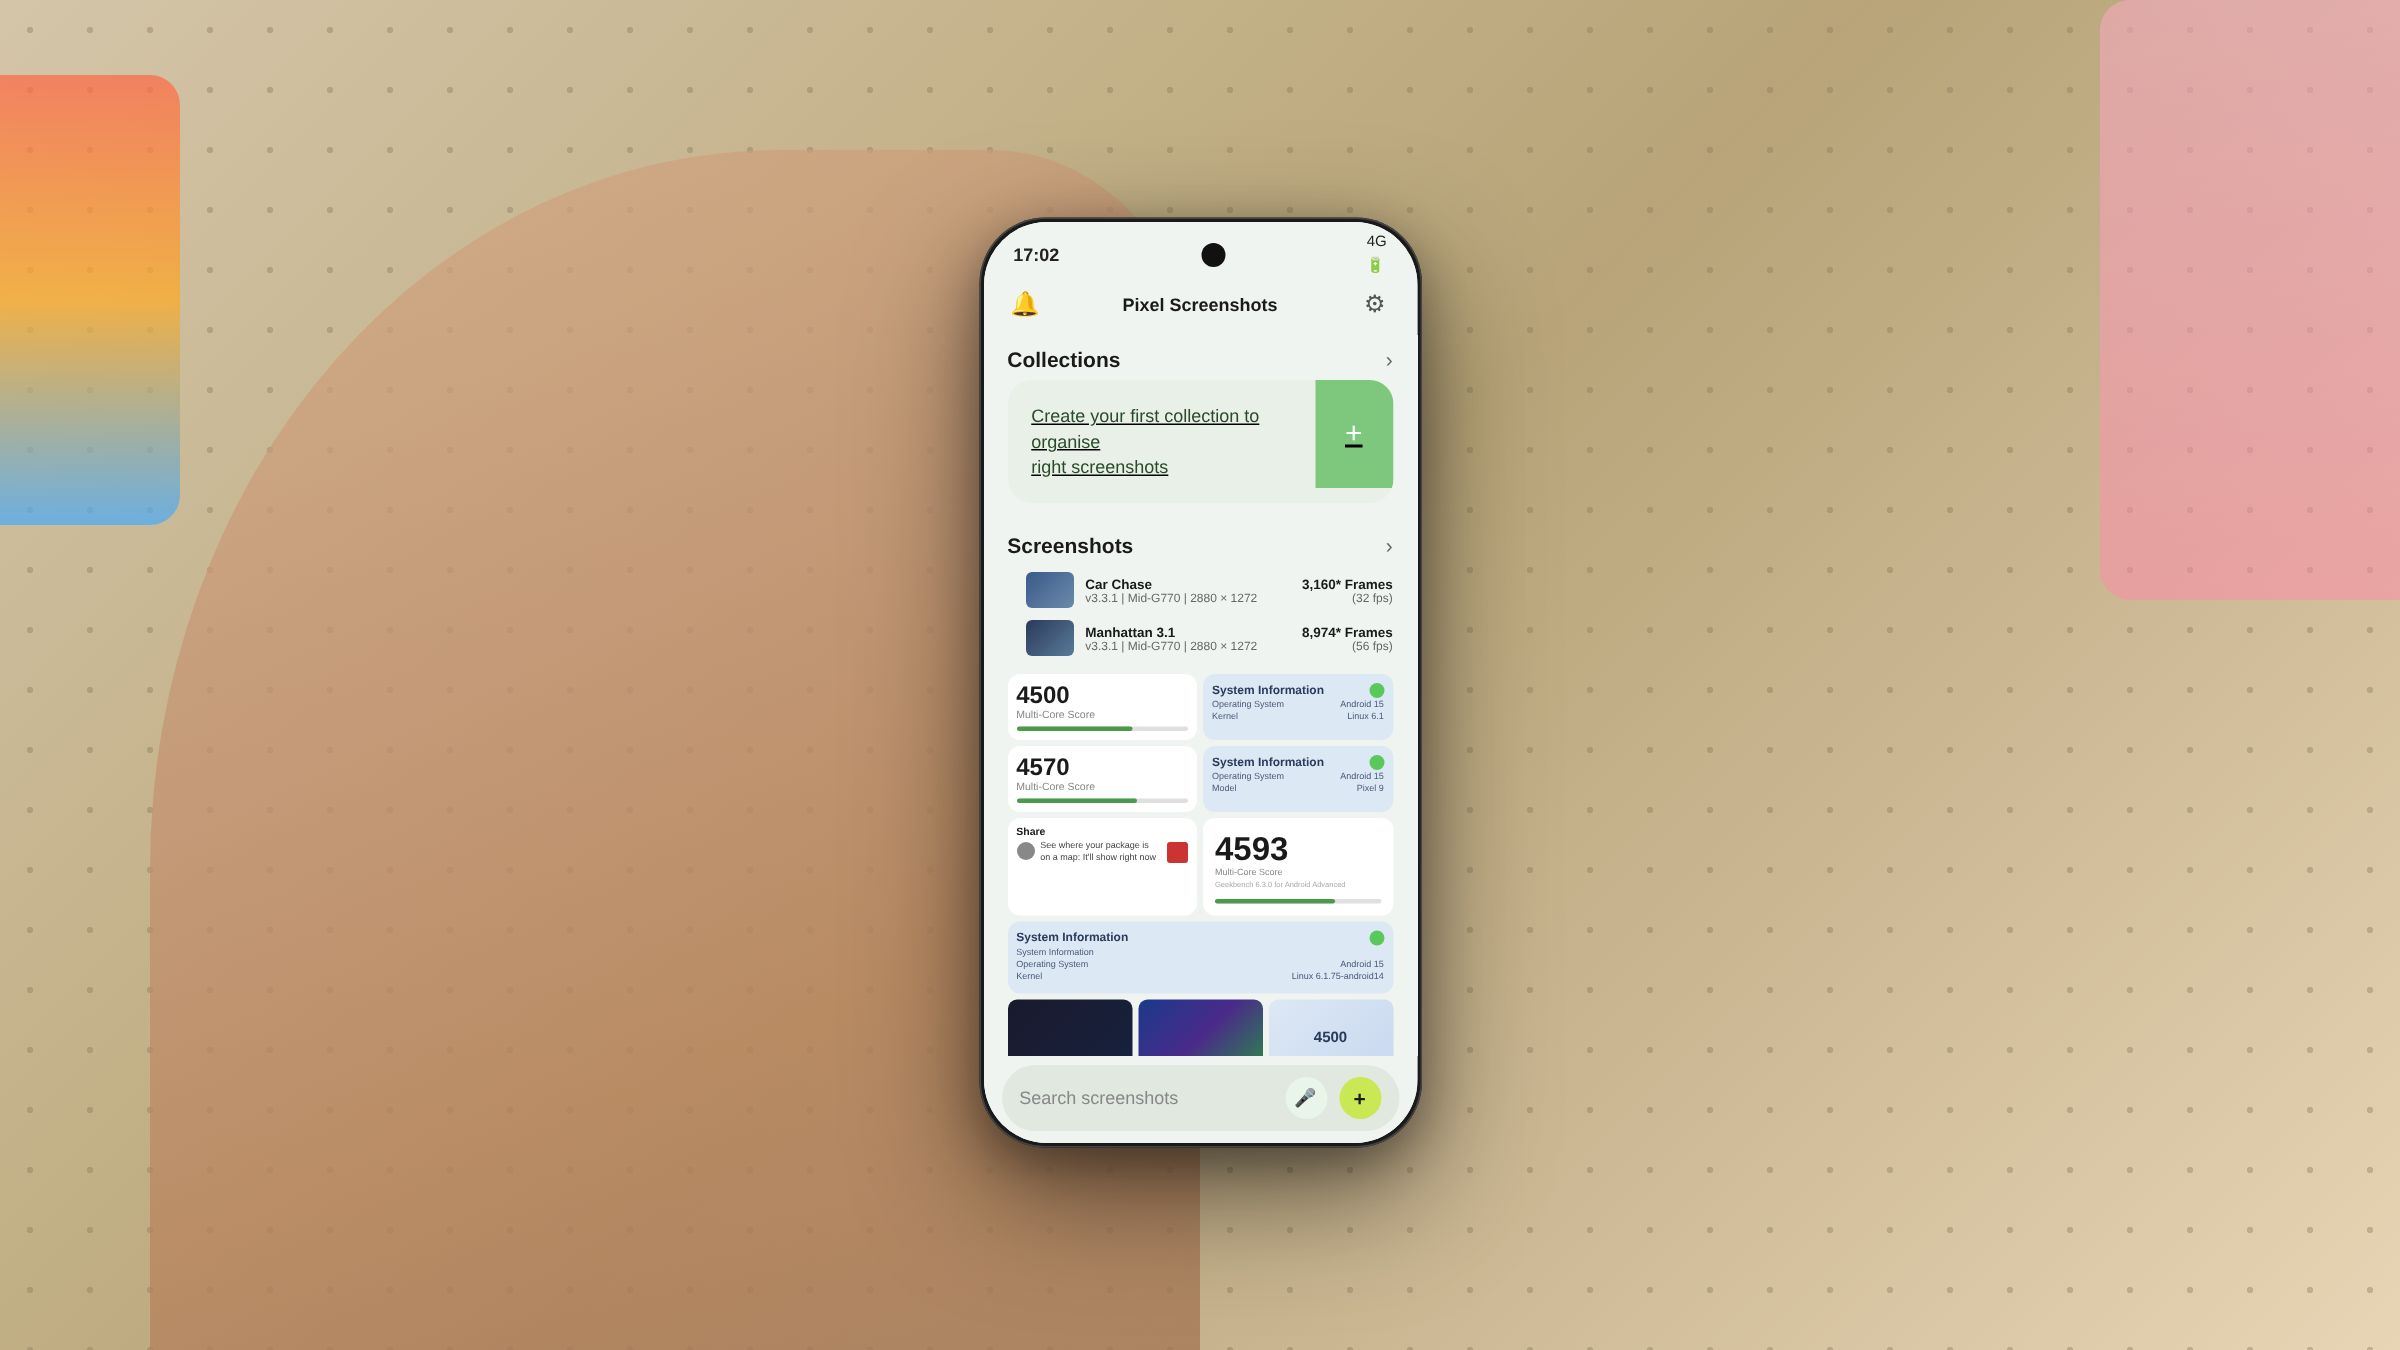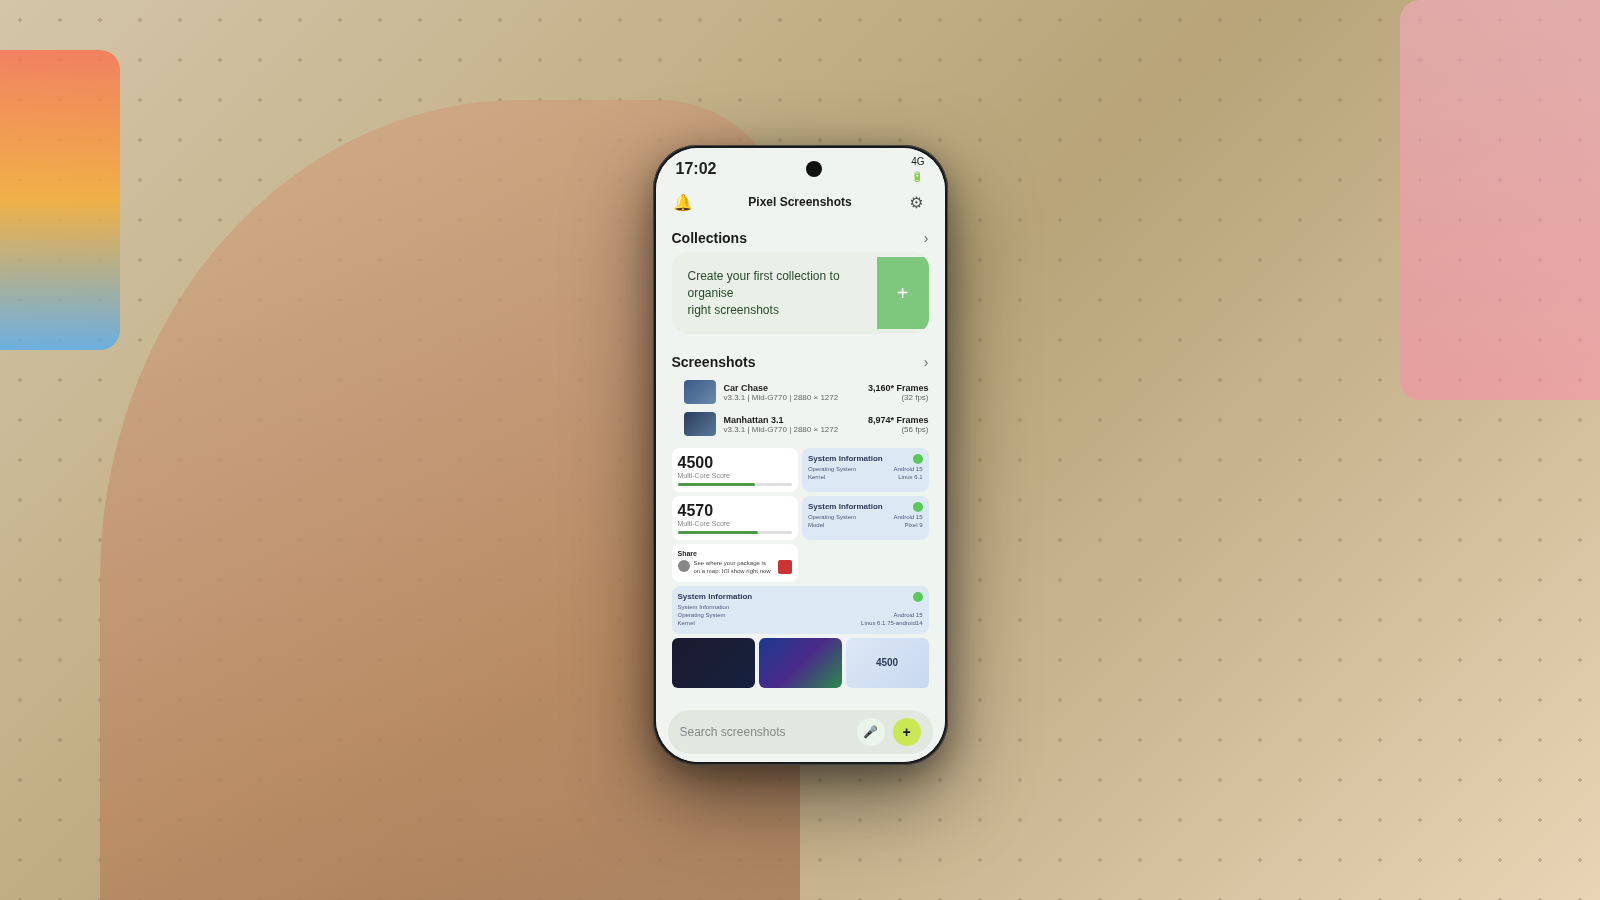--- a/index.html
+++ b/index.html
@@ -77,21 +77,21 @@
     .status-bar {
       display: flex;
       align-items: center;
       justify-content: space-between;
       padding: 8px 20px 4px;
       background: #f0f4f0;
       flex-shrink: 0;
     }
 
     .status-time {
-      font-size: 16px;
+      font-size: 12px;
       font-weight: 600;
       color: #222;
     }
 
     .camera-notch {
       width: 16px;
       height: 16px;
       background: #111;
       border-radius: 50%;
     }
@@ -171,23 +171,24 @@
       color: #666;
       font-size: 14px;
     }
 
     
     .collection-card {
       margin: 0 16px 12px;
       background: #e8f0e8;
       border-radius: 16px;
       display: flex;
-      align-items: center;
+      align-items: flex-start;
       justify-content: space-between;
       overflow: hidden;
+      text-decoration: underline;
     }
 
     .collection-text {
       padding: 16px;
       font-size: 12px;
       color: #2a4a2a;
       line-height: 1.4;
       flex: 1;
     }
 
@@ -650,20 +651,28 @@
           <div class="thumb-grid" style="margin-top:4px">
             <div class="notification-card">
               <div class="notif-header">Share</div>
               <div class="notif-content">
                 <div class="notif-avatar"></div>
                 <div class="notif-text">See where your package is on a map: It'll show right now</div>
                 <div class="notif-img"></div>
               </div>
             </div>
 
+            <div class="score-large-card">
+              <div class="score-large">4593</div>
+              <div class="score-sub">Multi-Core Score</div>
+              <div style="font-size:5px;color:#aaa;margin-top:2px">Geekbench 6.3.0 for Android Advanced</div>
+              <div class="score-bar">
+                <div class="score-fill"></div>
+              </div>
+            </div>
           </div>
 
           <div class="sys-info-large" style="margin-top:4px">
             <div class="sys-info-title">System Information</div>
             <div class="sys-info-row">
               <span>System Information</span>
             </div>
             <div class="sys-info-row">
               <span>Operating System</span>
               <span>Android 15</span>

